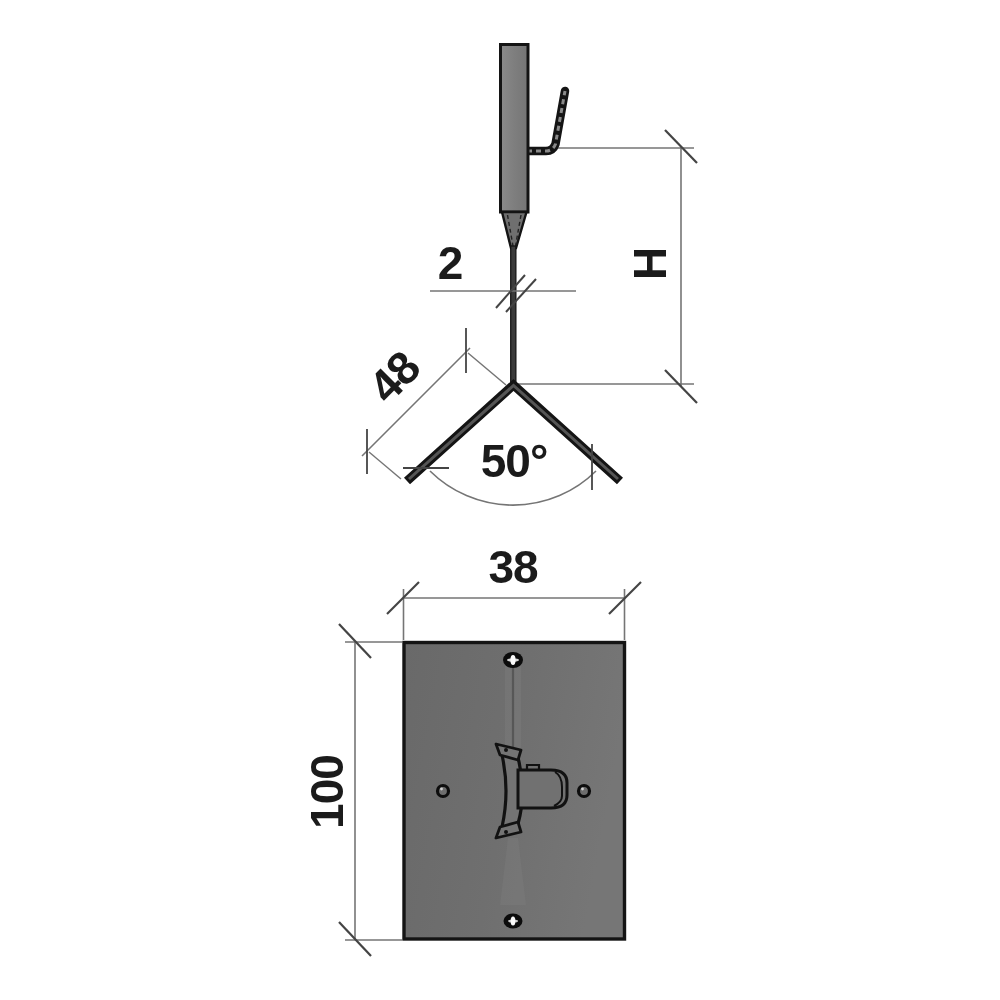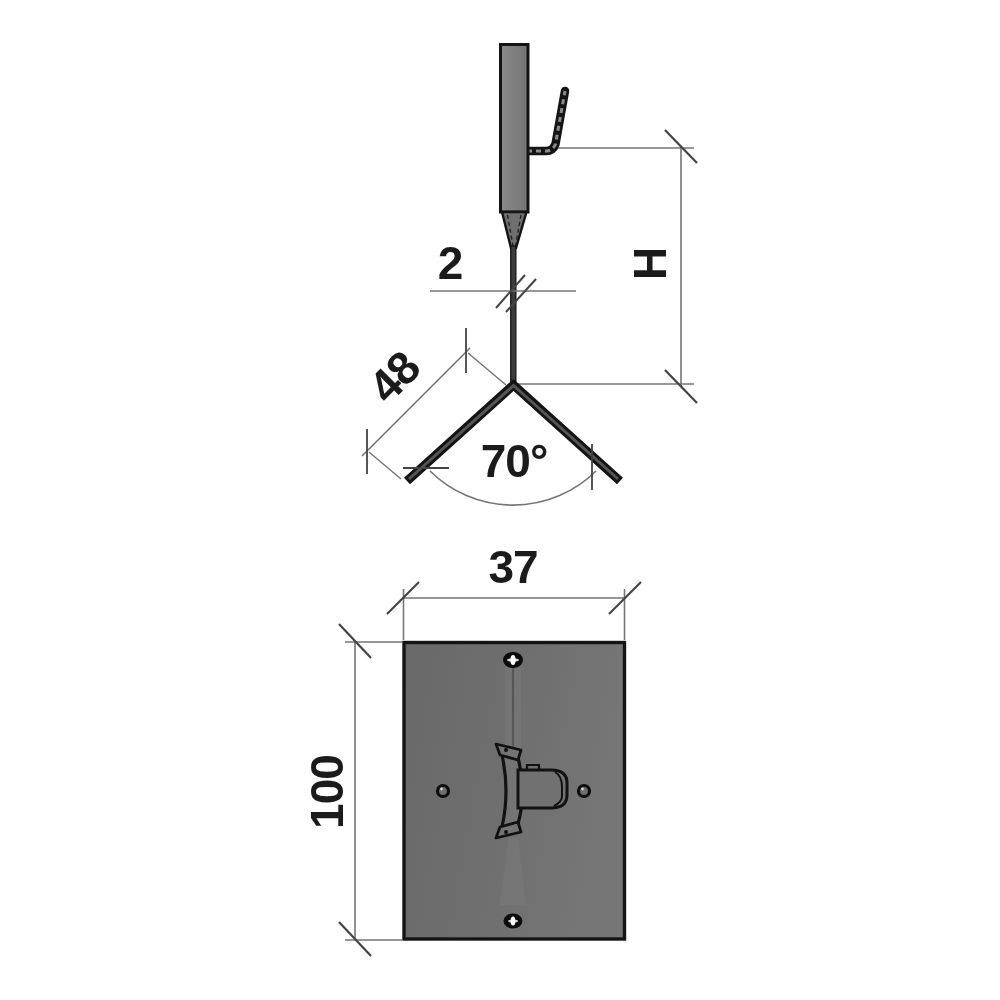--- a/index.html
+++ b/index.html
@@ -135,19 +135,19 @@
       <line x1="339" y1="922" x2="371" y2="956" stroke="#444444" stroke-width="2.2"></line>
     </g>
   </svg>
 
   <div class="dim-label" style="left:450px;top:263px;">2</div>
 
   <div class="dim-label rot-90" style="left:650px;top:264px;">H</div>
 
   <div class="dim-label rot-45" style="left:394px;top:377px;">48</div>
 
-  <div class="dim-label" style="left:514px;top:461px;">70°</div>
+  <div class="dim-label" style="left:514px;top:461px;">50°</div>
 
-  <div class="dim-label" style="left:513px;top:567px;">37</div>
+  <div class="dim-label" style="left:513px;top:567px;">38</div>
 
   <div class="dim-label rot-90" style="left:327px;top:792px;">100</div>
 
 </div>
 
 </body></html>

